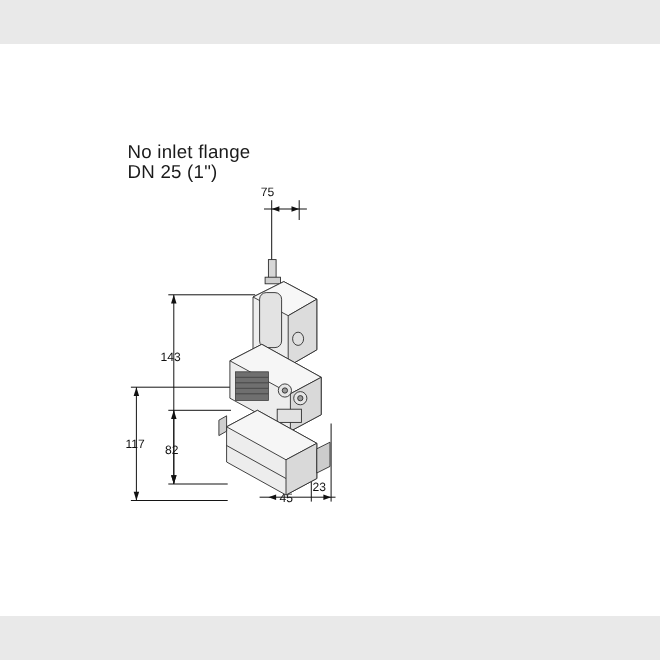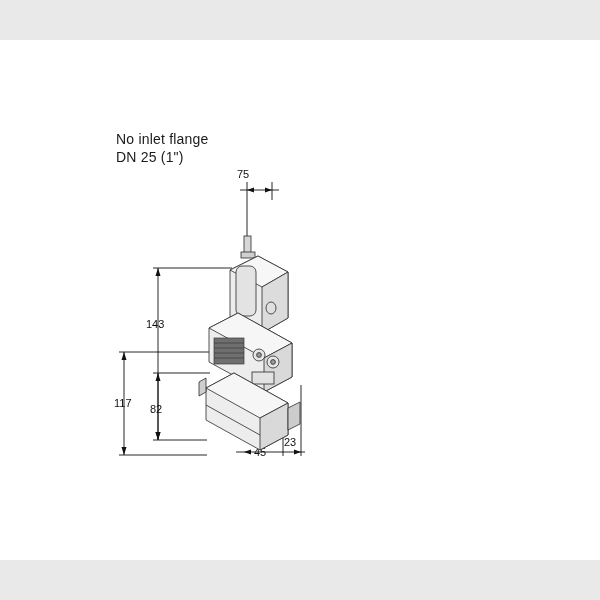--- a/index.html
+++ b/index.html
@@ -28,21 +28,21 @@
   #band-main {
     top: 40px;
     height: 520px;
   }
   #label-block {
     position: absolute;
     left: 116px;
     top: 130px;
     width: 200px;
     color: #1a1a1a;
-    font-size: 14px;
+    font-size: 17px;
     line-height: 18px;
     letter-spacing: 0.2px;
   }
   #label-block div {
     white-space: pre;
   }
   #drawing {
     position: absolute;
     left: 0;
     top: 0;

